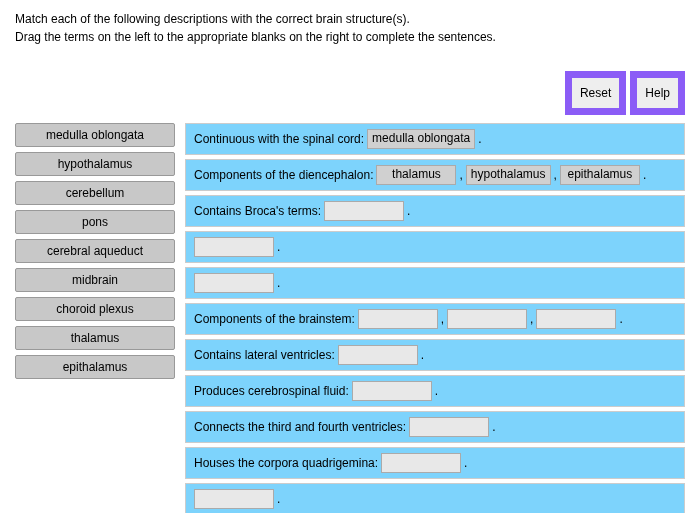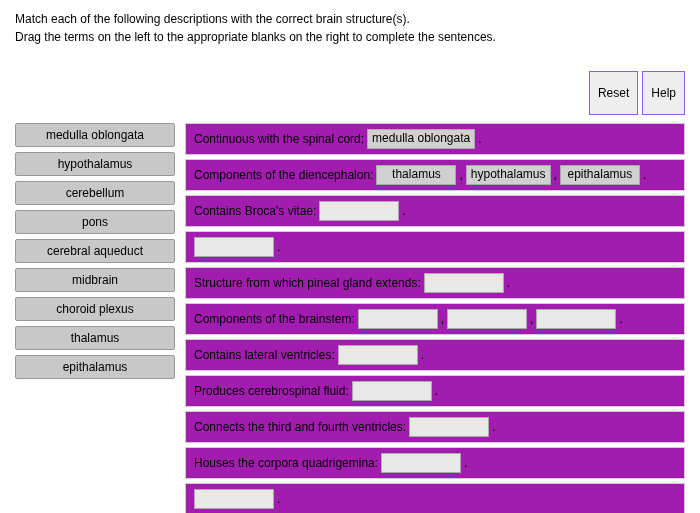--- a/index.html
+++ b/index.html
@@ -16,22 +16,22 @@
       margin-bottom: 25px;
       line-height: 1.5;
     }
     .top-buttons {
       display: flex;
       justify-content: flex-end;
       margin-bottom: 8px;
       gap: 4px;
     }
     .top-btn {
-      padding: 14px 8px;
-      border: 1px solid #8b5cf6;
+      padding: 8px 8px;
+      border: 7px solid #8b5cf6;
       background: #eee;
       cursor: pointer;
       font-size: 12px;
     }
     .main-area {
       display: flex;
       gap: 10px;
     }
     .left-panel {
       width: 160px;
@@ -56,21 +56,21 @@
       gap: 4px;
     }
     .sentence-row {
       border: 1px solid #ccc;
       padding: 5px 8px;
       display: flex;
       align-items: center;
       flex-wrap: wrap;
       gap: 3px;
       min-height: 28px;
-      background: #a21caf;
+      background: #7dd3fc;
     }
     .sentence-text {
       white-space: nowrap;
     }
     .drop-box {
       display: inline-block;
       min-width: 80px;
       height: 20px;
       border: 1px solid #aaa;
       background: #e8e8e8;
@@ -123,30 +123,29 @@
       <div class="sentence-row">
         <span class="sentence-text">Components of the diencephalon: </span>
         <span class="drop-box filled">thalamus</span>
         <span class="period">, </span>
         <span class="drop-box filled">hypothalamus</span>
         <span class="period">, </span>
         <span class="drop-box filled">epithalamus</span>
         <span class="period"> .</span>
       </div>
       <div class="sentence-row">
-        <span class="sentence-text">Contains Broca's vitae: </span>
+        <span class="sentence-text">Contains Broca's terms: </span>
         <span class="drop-box"></span>
         <span class="period"> .</span>
       </div>
       <div class="sentence-row">
         <span class="drop-box"></span>
         <span class="period"> .</span>
       </div>
       <div class="sentence-row">
-        <span class="sentence-text">Structure from which pineal gland extends: </span>
         <span class="drop-box"></span>
         <span class="period"> .</span>
       </div>
       <div class="sentence-row">
         <span class="sentence-text">Components of the brainstem: </span>
         <span class="drop-box"></span>
         <span class="period">, </span>
         <span class="drop-box"></span>
         <span class="period">, </span>
         <span class="drop-box"></span>

